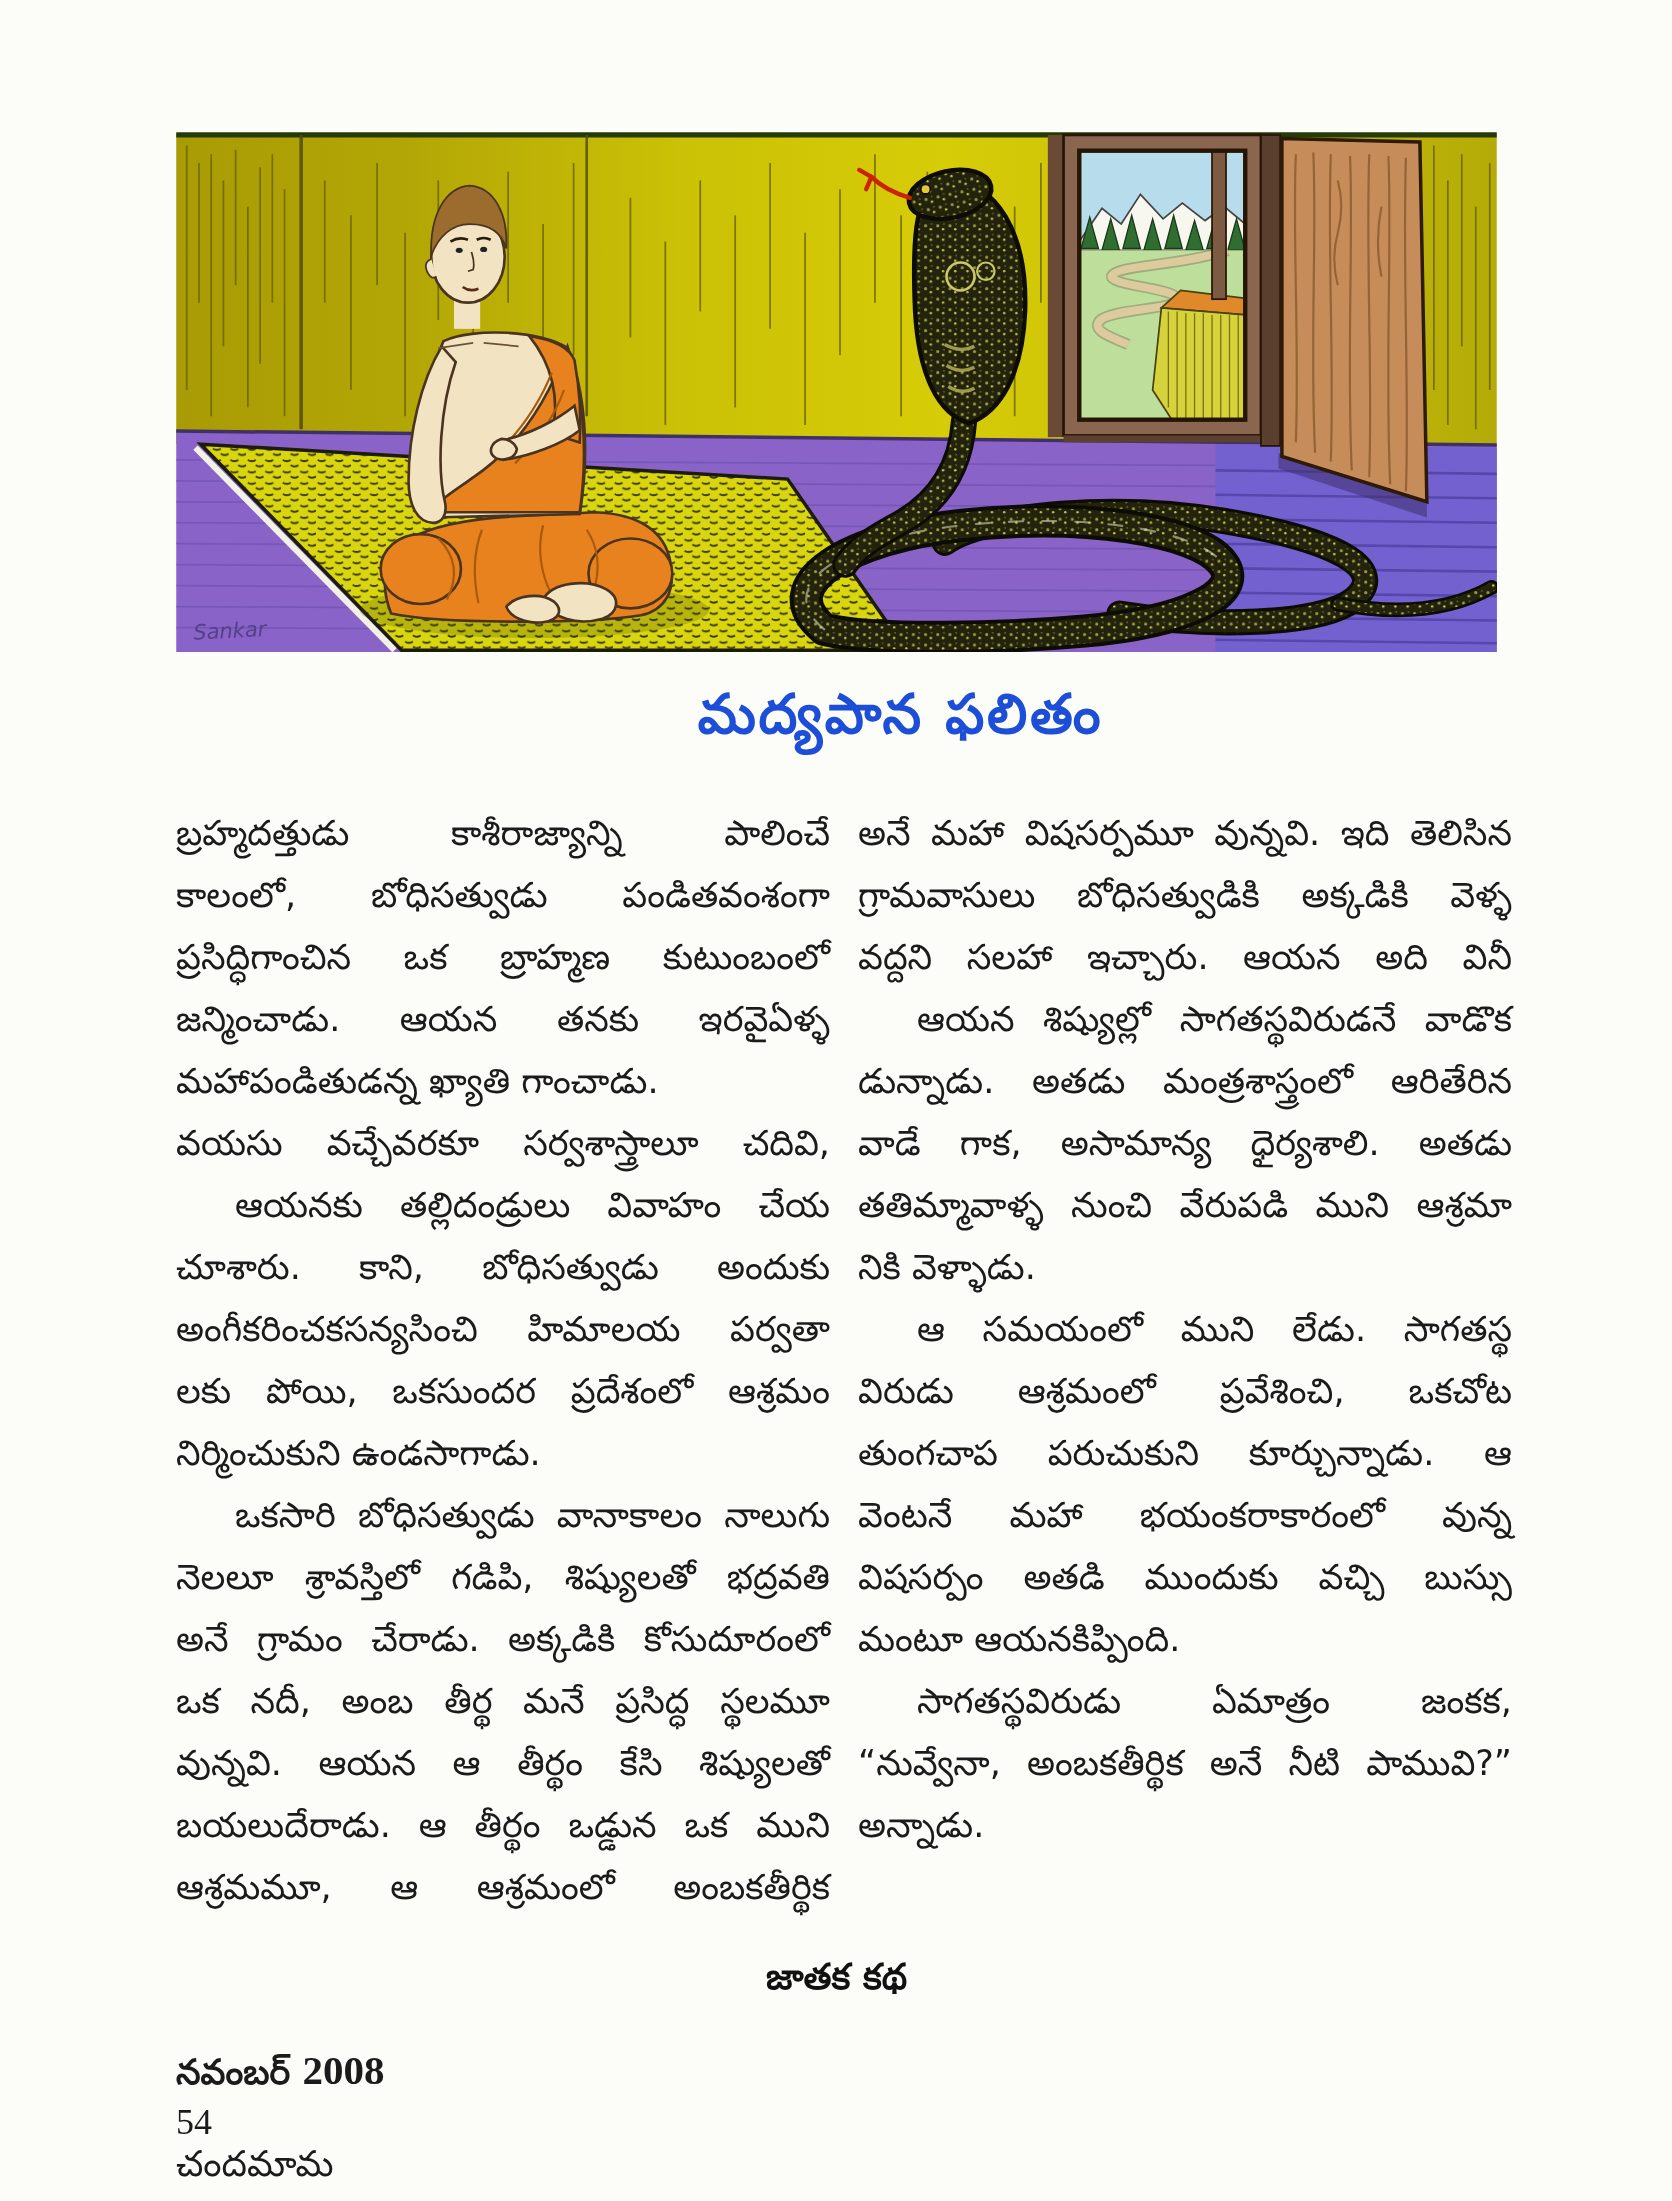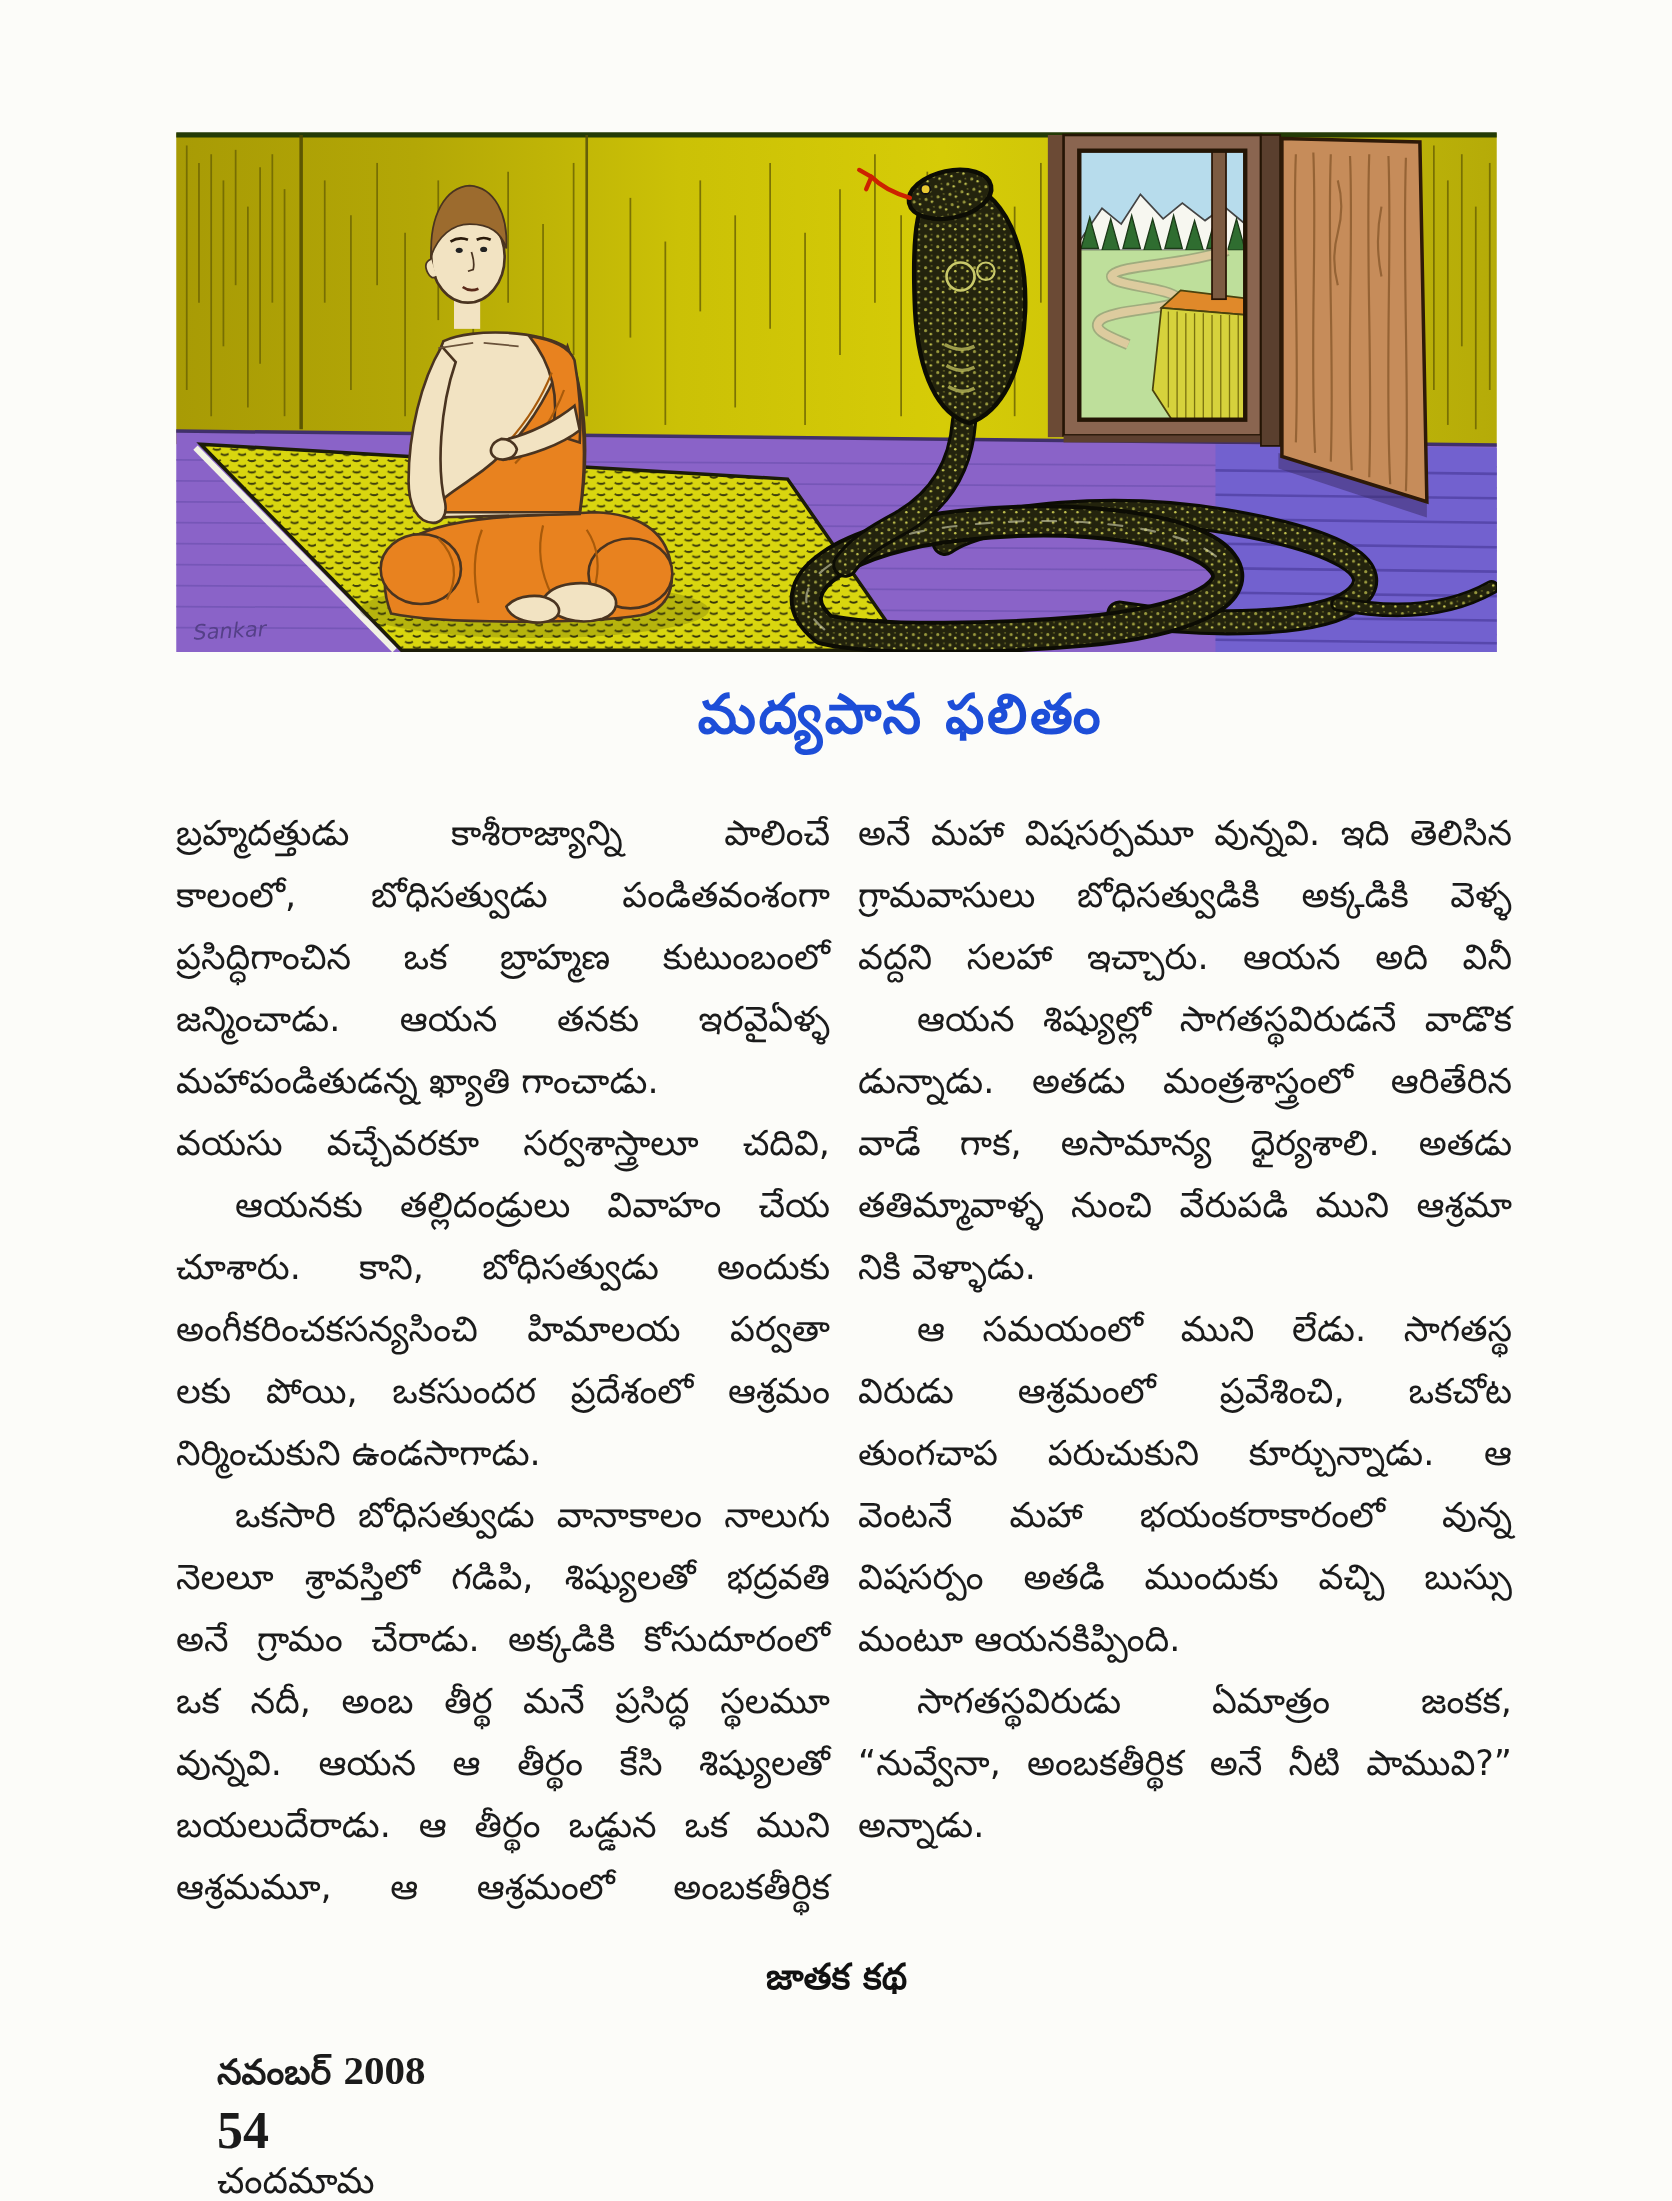--- a/index.html
+++ b/index.html
@@ -32,21 +32,21 @@
     position:absolute;top:1956px;left:0;width:100%;
     text-align:center;font-size:36px;font-weight:bold;color:#111;
   }
   .footer{
     position:absolute;left:176px;top:2046px;width:1361px;
     display:flex;align-items:baseline;font-size:35px;flex-direction:column;
   }
   .f-side{flex:1;}
   .f-left{text-align:left;font-weight:bold;}
   .f-left .year{font-family:"Liberation Serif", serif;font-size:41px;font-weight:bold;}
-  .f-center{flex:0 0 auto;font-family:"Liberation Serif", serif;font-size:52px;font-weight:bold;margin-left:41px;}
+  .f-center{flex:0 0 auto;font-family:"Liberation Serif", serif;font-size:36px;font-weight:normal;}
   .f-right{text-align:left;font-size:36px;}
 </style>
 </head>
 <body>
 
 <svg class="illustration" viewBox="0 0 1512 600" xmlns="http://www.w3.org/2000/svg">
   <defs>
     <linearGradient id="wallGrad" x1="0" y1="0" x2="1" y2="0">
       <stop offset="0" stop-color="#a89b05"></stop>
       <stop offset="0.18" stop-color="#b3a706"></stop>

